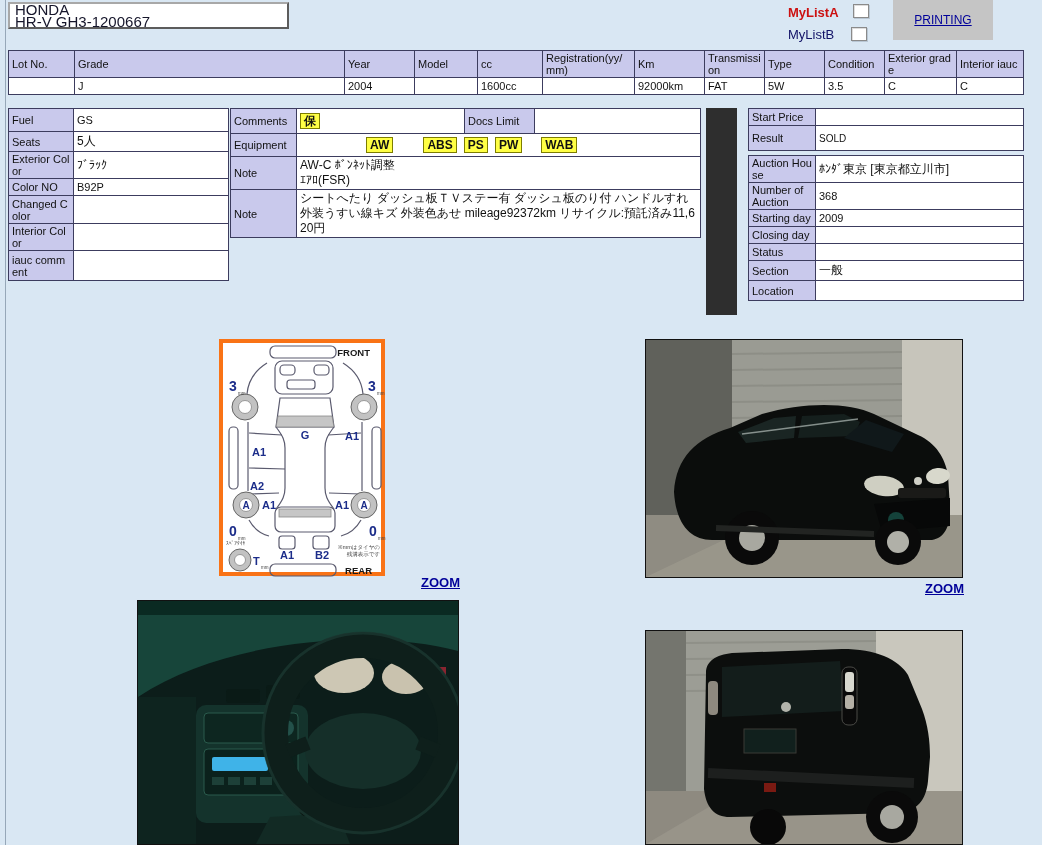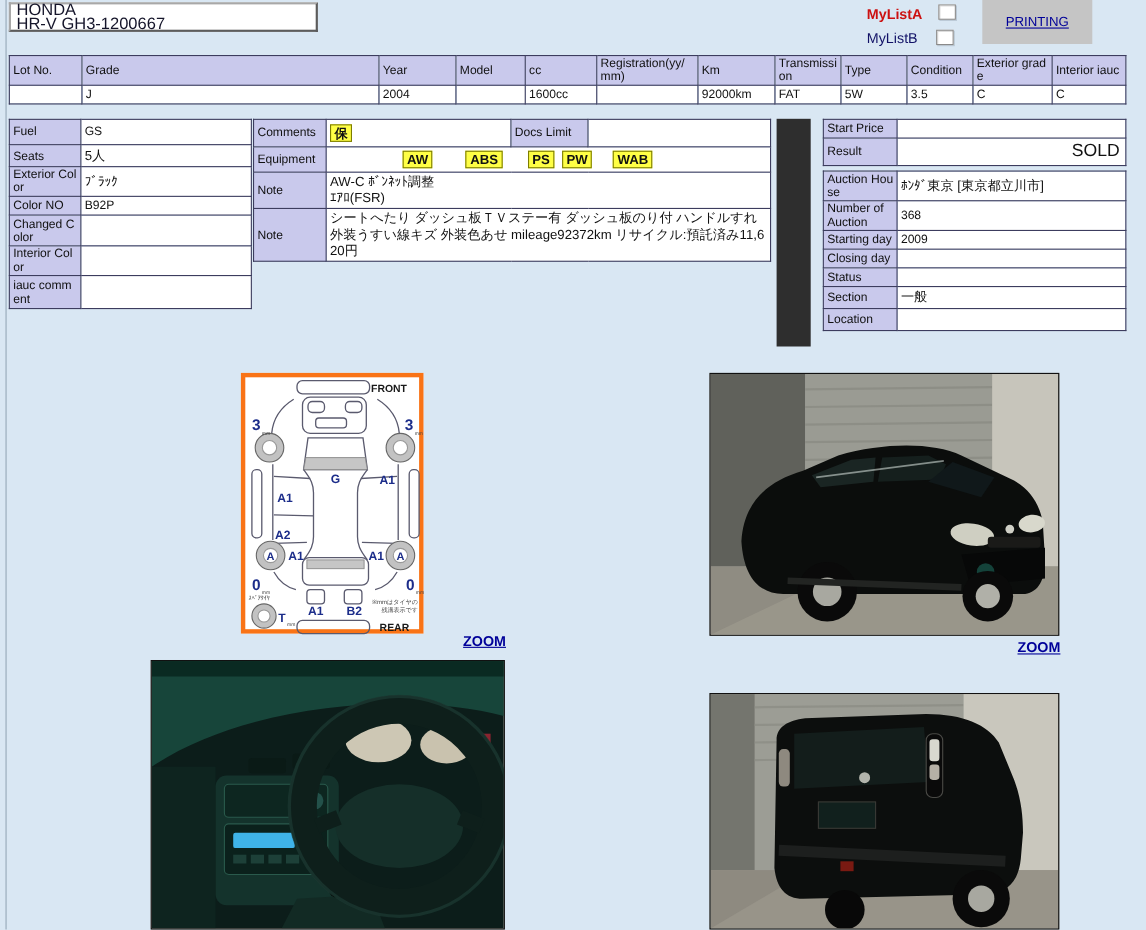--- a/index.html
+++ b/index.html
@@ -25,21 +25,21 @@
   
   table{border-collapse:collapse;table-layout:fixed}
   td{border:1px solid #3c3c5e;font-size:11px;padding:1px 3px;overflow:hidden;vertical-align:middle;word-break:break-all}
   td.lbl{background:#c9c9ec}
   td.val{background:#fff}
   .summary-tbl{left:8px;top:50px}
   .summary-tbl td{height:17px}
   .note-txt{font-size:12px;line-height:15px}
   .jp{font-size:12px}
   .badge{background:#ffff45;border:1px solid #7d7d00;font-weight:bold;font-size:12px;line-height:14px;padding:0 3px;display:inline-block;color:#111}
-  .sold{text-align:right;font-size:16px;padding-right:5px}
+  .sold{font-size:10px;padding-right:5px}
 
   .dark-strip{left:706px;top:108px;width:31px;height:207px;background:#2e2e2e}
 
   
   .diagram{left:219px;top:339px;width:166px;height:237px;background:#fff;border:4px solid #f97316}
   .photo{border:1px solid #111;overflow:hidden;background:#9a9a92}
   .photo-front{left:645px;top:339px;width:318px;height:239px}
   .photo-interior{left:137px;top:600px;width:322px;height:245px}
   .photo-rear{left:645px;top:630px;width:318px;height:215px}
   .zoom1{left:421px;top:575px}
@@ -165,21 +165,21 @@
     <td class="lbl">Comments</td>
     <td class="val"><span class="badge">保</span></td>
     <td class="lbl">Docs Limit</td>
     <td class="val"></td>
   </tr>
   <tr style="height:23px">
     <td class="lbl">Equipment</td>
     <td class="val" colspan="3">
       <span class="badge" style="margin-left:66px">AW</span>
       <span class="badge" style="margin-left:27px">ABS</span>
-      <span class="badge" style="margin-left:20px">PS</span>
+      <span class="badge" style="margin-left:4px">PS</span>
       <span class="badge" style="margin-left:4px">PW</span>
       <span class="badge" style="margin-left:16px">WAB</span>
     </td>
   </tr>
   <tr style="height:33px">
     <td class="lbl">Note</td>
     <td class="val note-txt" colspan="3">
       <div>AW-C ﾎﾞﾝﾈｯﾄ調整</div>
       <div>ｴｱﾛ(FSR)</div>
     </td>

